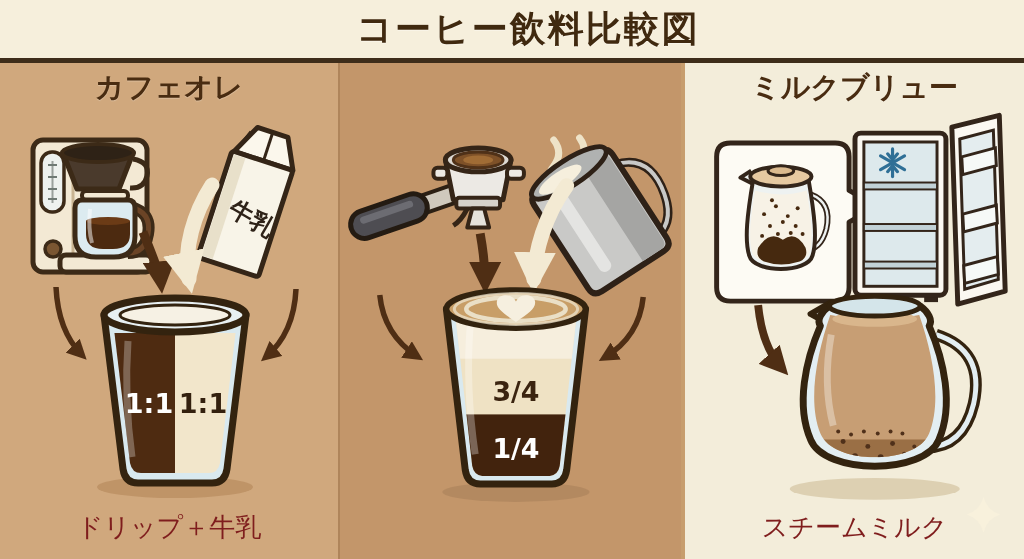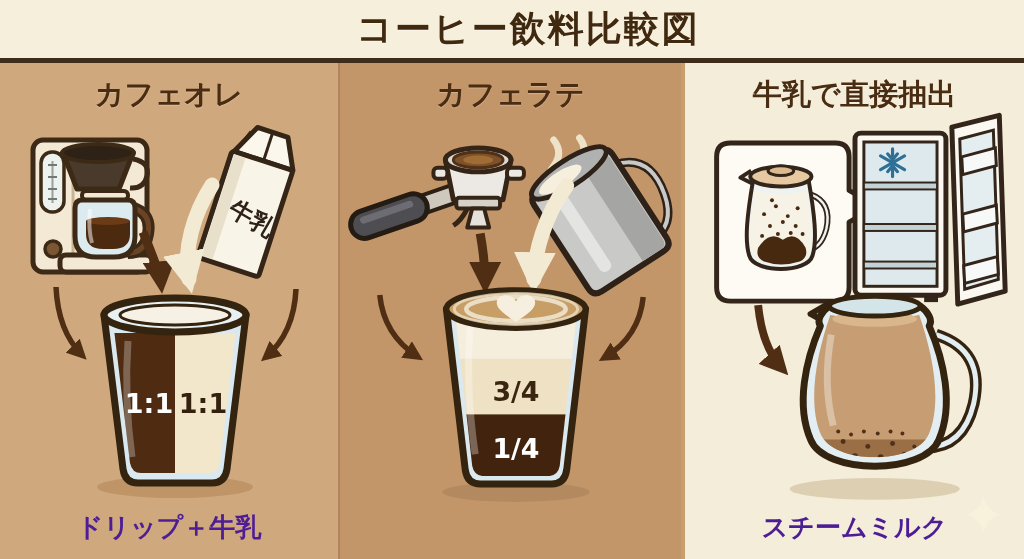--- a/index.html
+++ b/index.html
@@ -15,28 +15,28 @@
   .title {
     font-size:36px; font-weight:bold; color:#40290f; letter-spacing:2px;
     text-shadow:0 1px 0 rgba(255,255,255,.4);
   }
   .columns { display:flex; height:496px; }
   .col { position:relative; height:100%; box-sizing:border-box; }
   .col1 { width:338px; background:#d0a87d; }
   .col2 { width:343px; background:#c3966a; border-left:2px solid rgba(90,55,25,.18); }
   .col3 { width:343px; background:#f3edda; border-left:4px solid #c79e6e; }
   .col-header {
-    position:absolute; top:12px; left:0; width:100%; text-align:center;
+    position:absolute; top:5px; left:0; width:100%; text-align:center;
     font-size:29px; font-weight:bold; color:#492c11; z-index:2;
     text-shadow:0 1px 1px rgba(255,255,255,.25);
     font-family:Liberation Mono, monospace;
   }
   .col-label {
     position:absolute; bottom:14px; left:0; width:100%; text-align:center;
-    font-size:26px; font-weight:bold; color:#4c1d95; z-index:2;
+    font-size:26px; font-weight:normal; color:#7f1d1d; z-index:2;
   }
   .col2 .col-label { font-size:23px; }
   .illus { position:absolute; top:0; left:0; width:100%; height:100%; display:block; }
   .illus text { font-family:"DejaVu Sans","Liberation Sans",sans-serif; font-weight:bold; }
   .defs-holder { position:absolute; width:0; height:0; }
 </style>
 </head>
 <body>
 
 <div class="page">
@@ -118,21 +118,20 @@
           <ellipse cx="175" cy="252" rx="55" ry="10" fill="#f6f1e4" stroke="#33230f" stroke-width="3"></ellipse>
           <text x="149" y="350" font-size="27" text-anchor="middle" fill="#ffffff">1:1</text>
           <text x="203" y="350" font-size="27" text-anchor="middle" fill="#33200e">1:1</text>
         </g>
       </svg>
 
       <div class="col-label">ドリップ＋牛乳</div>
     </div>
 
     <div class="col col2">
-      <div class="col-header">カフェラテ</div>
 
       <svg class="illus" viewBox="0 0 343 496">
 
         <g>
           <g transform="rotate(-19 112 132)">
             <rect x="80" y="122" width="38" height="18" rx="4" fill="#cfc9bd" stroke="#2c2014" stroke-width="4"></rect>
             <rect x="6" y="117" width="80" height="28" rx="14" fill="#4e4d52" stroke="#241b12" stroke-width="5"></rect>
             <rect x="17" y="123" width="56" height="7" rx="3.5" fill="#6c6c72"></rect>
           </g>
           <path d="M106,96 L172,96 L164,136 L114,136 Z" fill="#ece9e4" stroke="#352517" stroke-width="5" stroke-linejoin="round"></path>
@@ -185,21 +184,21 @@
           <ellipse cx="177" cy="246" rx="50" ry="12" fill="none" stroke="#eadfc6" stroke-width="4.5"></ellipse>
           <path d="M177,259 C164,250 156,245 158,237.5 C160,231.5 169,230.5 174,234.5 C175.2,235.6 176.2,236.8 177,238.5 C177.8,236.8 178.8,235.6 180,234.5 C185,230.5 194,231.5 196,237.5 C198,245 190,250 177,259 Z" fill="#f6efdf"></path>
           <text x="177" y="339" font-size="27" text-anchor="middle" fill="#3b2410">3/4</text>
           <text x="177" y="396" font-size="27" text-anchor="middle" fill="#ffffff">1/4</text>
         </g>
       </svg>
 
     </div>
 
     <div class="col col3">
-      <div class="col-header">牛乳で直接抽出</div>
+      <div class="col-header">ミルクブリュー</div>
 
       <svg class="illus" viewBox="0 0 343 496">
 
         <g>
           <path d="M46,78 h106 q14,0 14,14 v34 l28,16 -28,16 v66 q0,14 -14,14 h-106 q-14,0 -14,-14 v-132 q0,-14 14,-14 z" fill="#fdfbf4" stroke="#33251a" stroke-width="5" stroke-linejoin="round"></path>
           <g>
             <path d="M127,130 q22,8 16,35 q-6,23 -25,21" fill="none" stroke="#33251a" stroke-width="6"></path>
             <path d="M127,130 q22,8 16,35 q-6,23 -25,21" fill="none" stroke="#eef2f1" stroke-width="2.5"></path>
             <path d="M67,106 l-11,7 l12,6" fill="#eef2f1" stroke="#33251a" stroke-width="4" stroke-linejoin="round"></path>
             <path d="M69,115 C63,150 60,176 65,192 C70,210 124,210 129,192 C134,176 131,150 125,115 Q97,123 69,115 Z" fill="#eef2f1" stroke="#33251a" stroke-width="4"></path>

